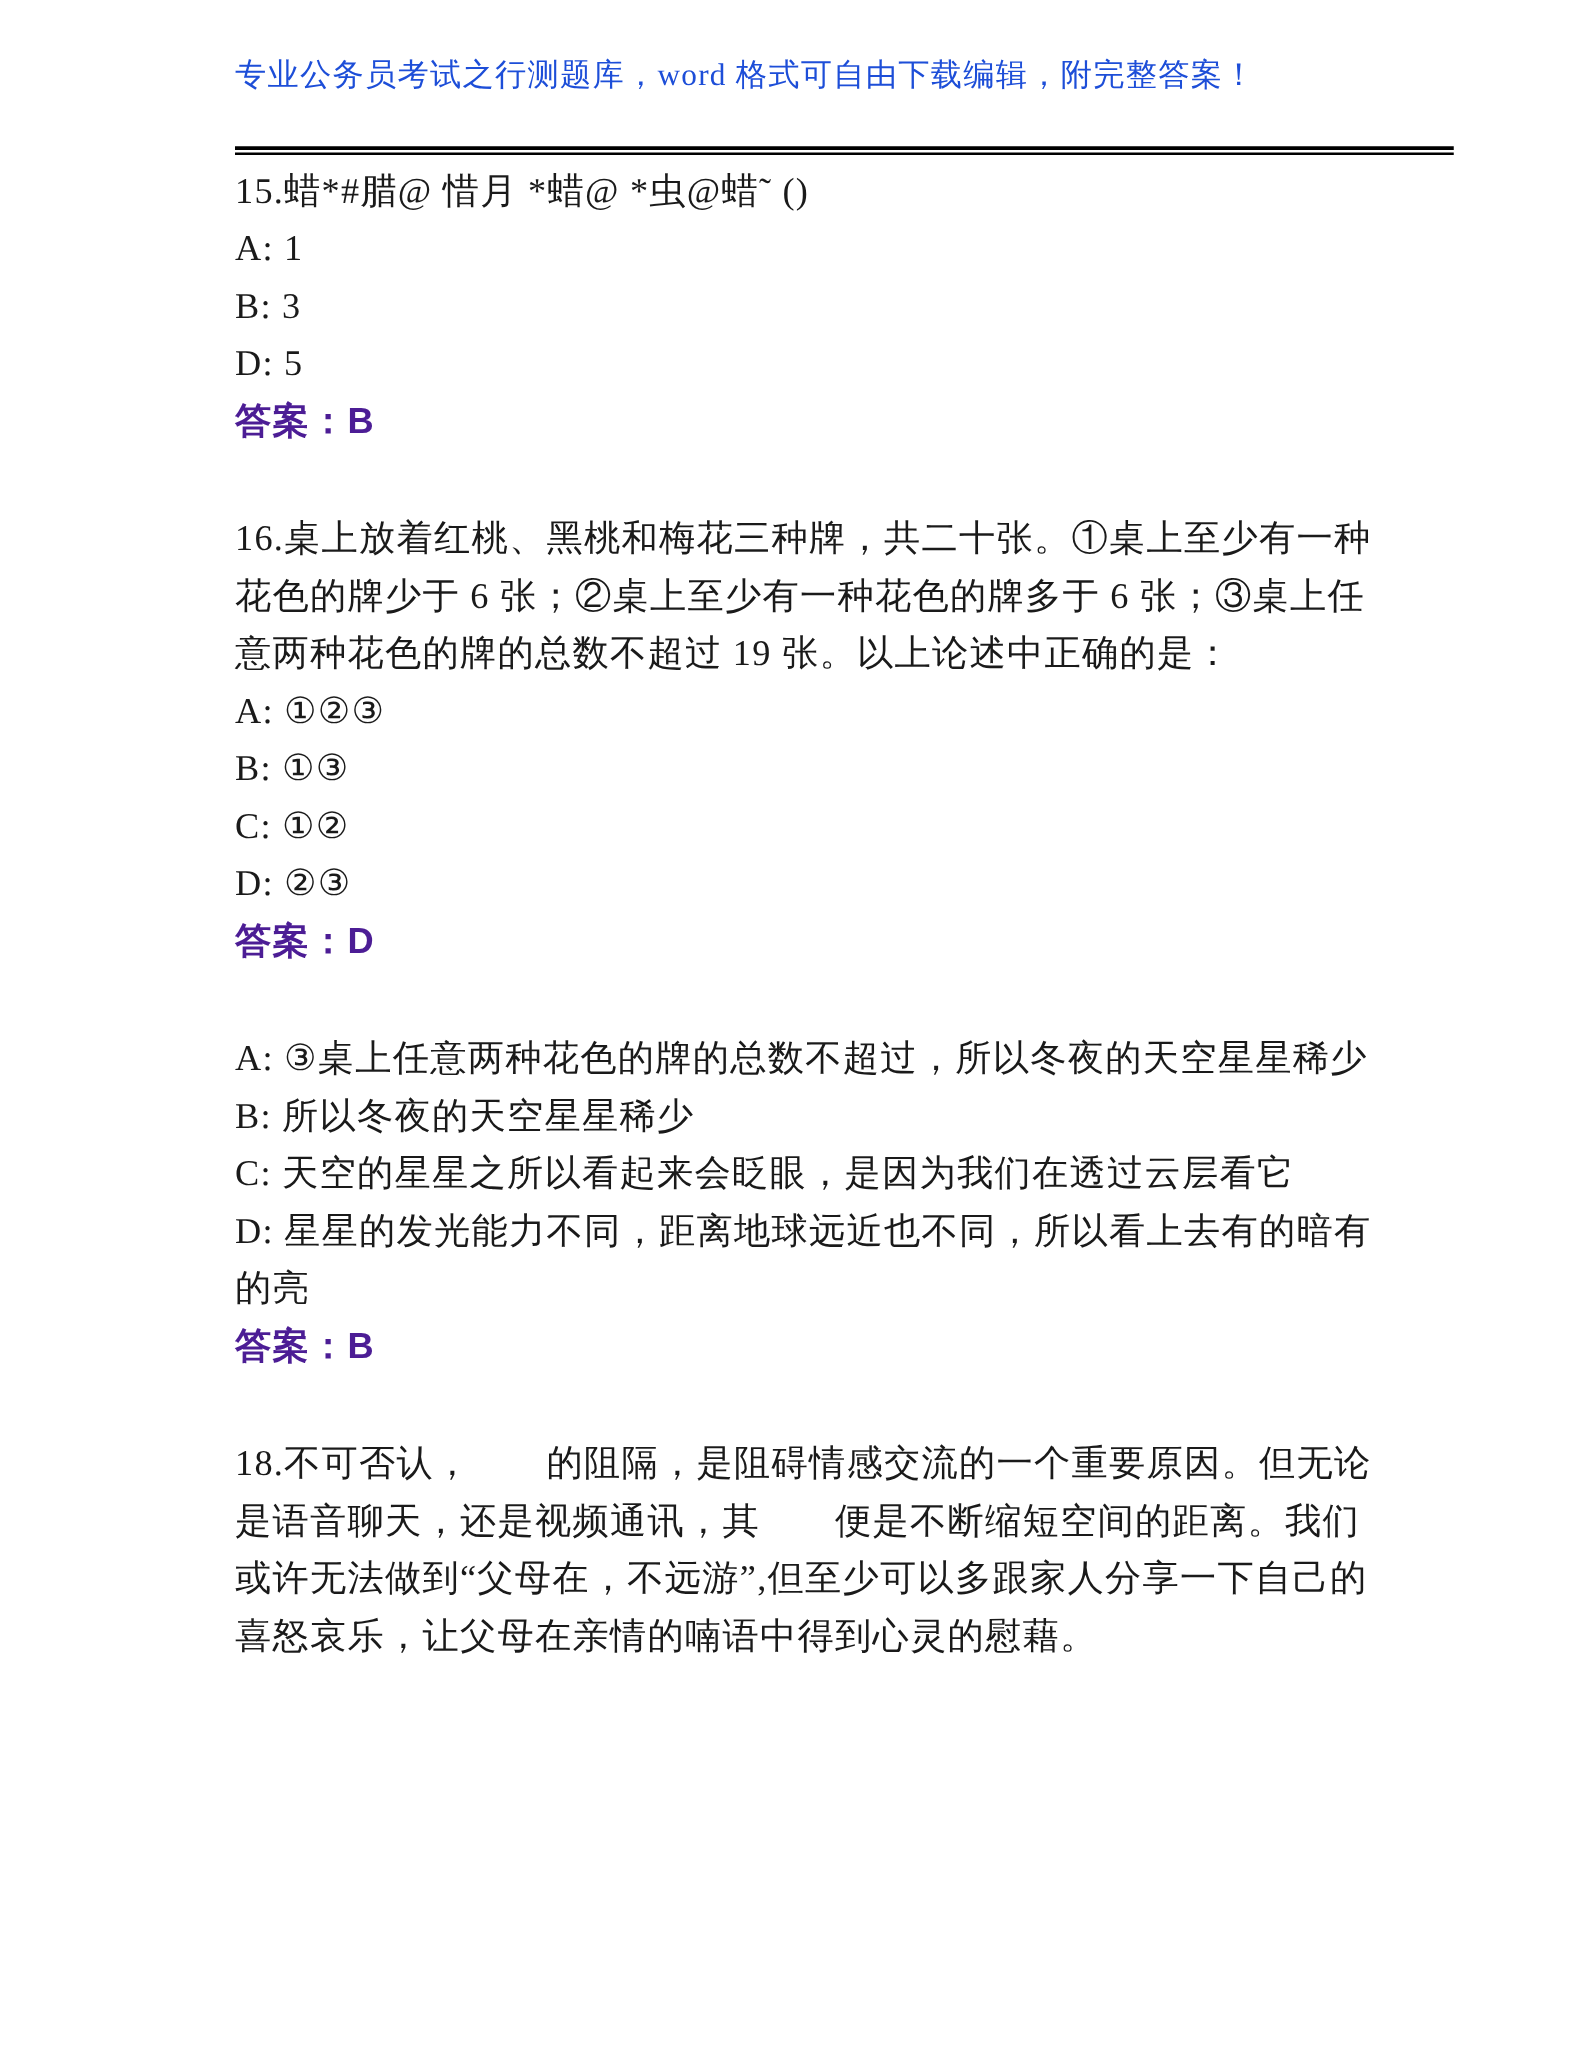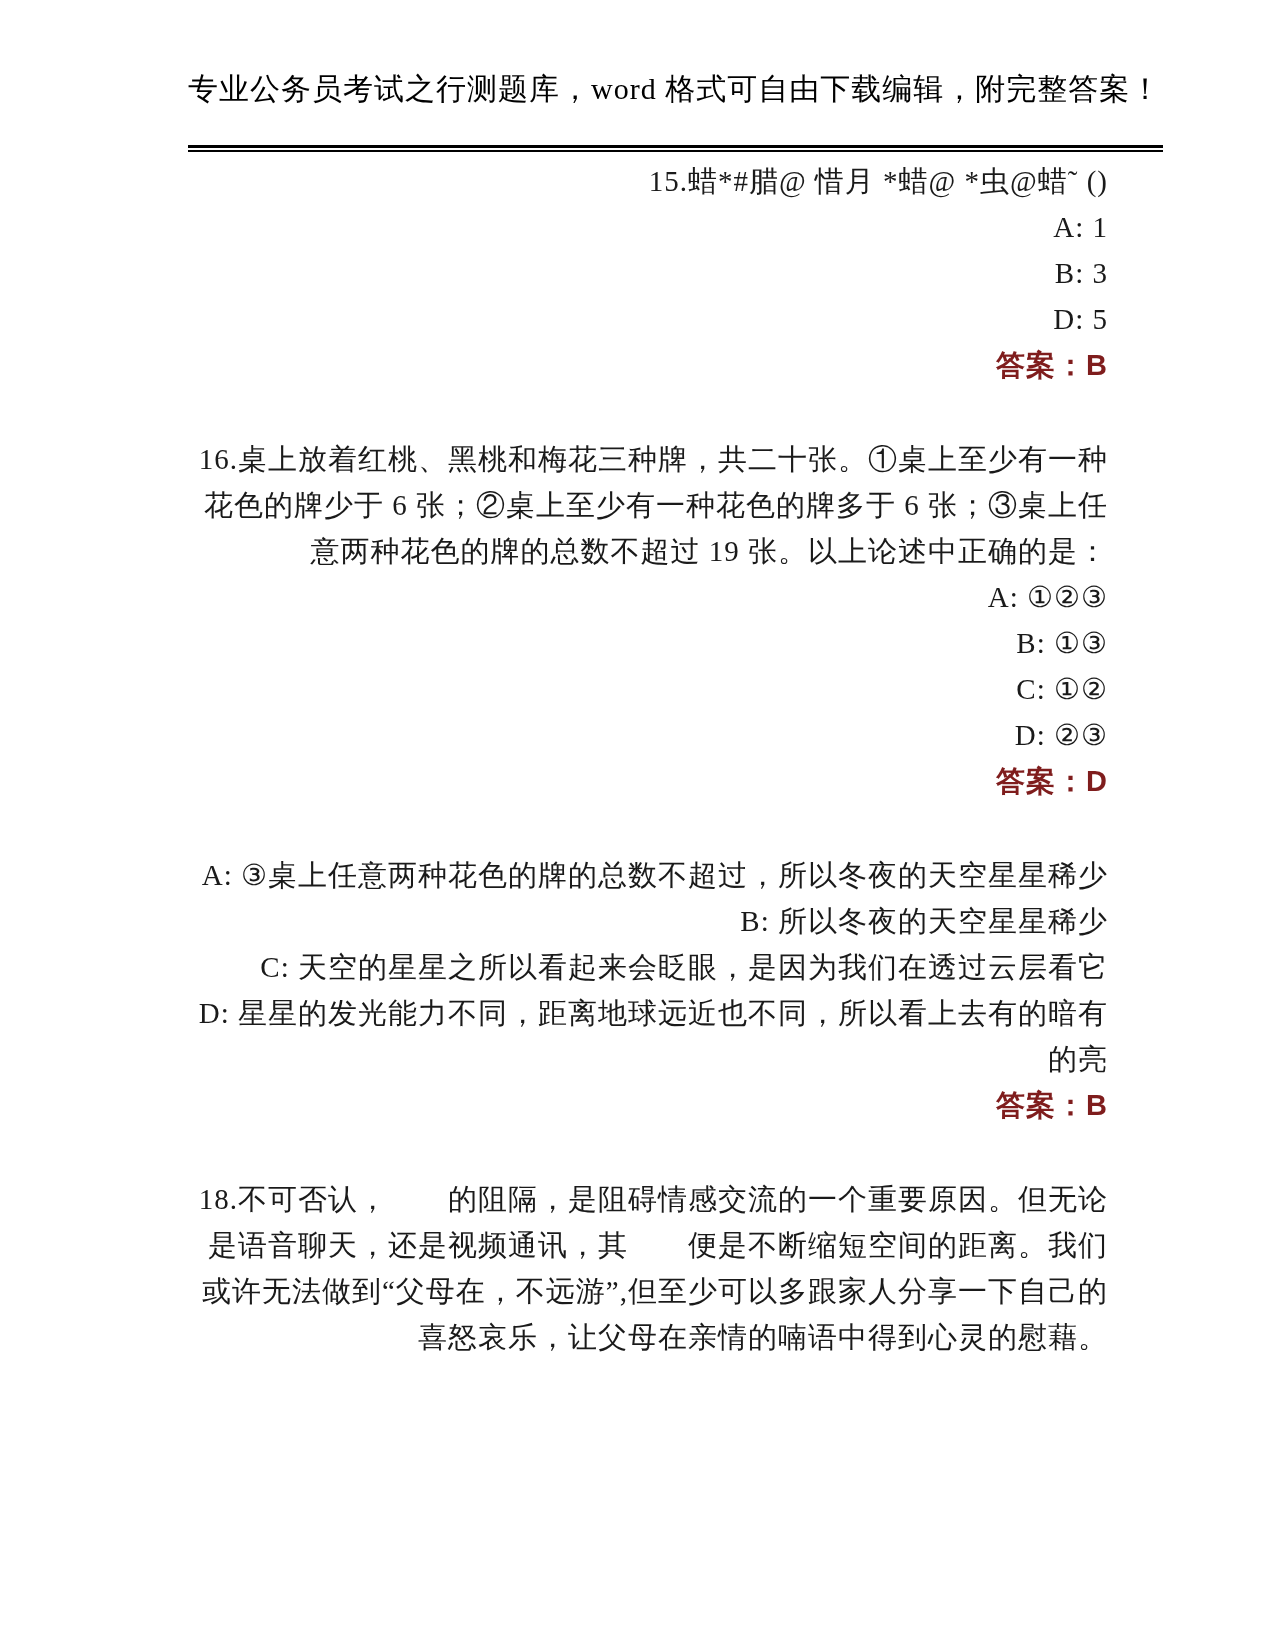--- a/index.html
+++ b/index.html
@@ -12,54 +12,54 @@
       width: 1275px;
       height: 1650px;
       background: #ffffff;
       box-sizing: border-box;
       padding-left: 188px;
       overflow: hidden;
       font-family: "Liberation Serif", "DejaVu Serif", serif;
       color: #1a1a1a;
     }
     .header-title {
-      padding-top: 74px;
-      font-size: 30px;
+      padding-top: 46px;
+      font-size: 25px;
       line-height: 30px;
       letter-spacing: 1px;
-      color: #000000;
+      color: #1d4ed8;
     }
     .header-rule {
       width: 975px;
       margin-top: 41px;
       height: 2px;               
       border-top: 3px solid #000000;
       border-bottom: 2px solid #000000;
     }
     .content {
       width: 920px;
       font-size: 29px;
       line-height: 46px;
       letter-spacing: 1px;
     }
     .content p {
       margin: 0;
-      text-align: right;
+      text-align: left;
     }
     .question {
       margin-top: 48px;
     }
     .question.first {
       margin-top: 6px;
     }
     .answer {
       font-family: "Liberation Sans", "DejaVu Sans", sans-serif;
       font-weight: 600;
       letter-spacing: 1px;
-      color: #7f1d1d;
+      color: #4c1d95;
     }
   </style>
 </head>
 <body>
 
 <div class="page">
 
   <div class="header-title">专业公务员考试之行测题库，word 格式可自由下载编辑，附完整答案！</div>
 
   <div class="header-rule"></div>

